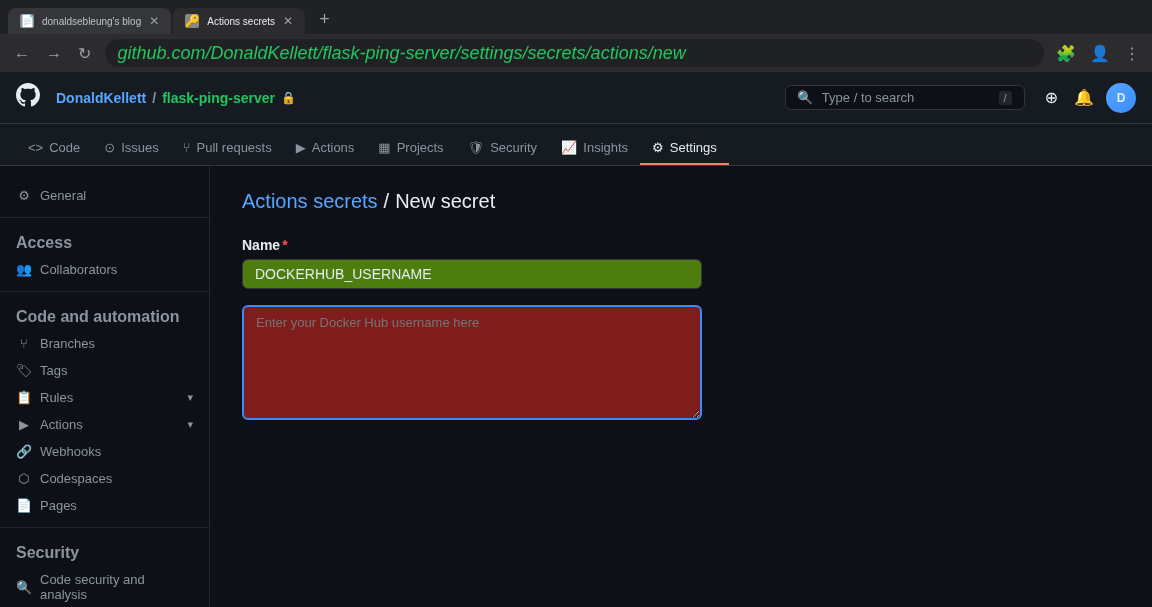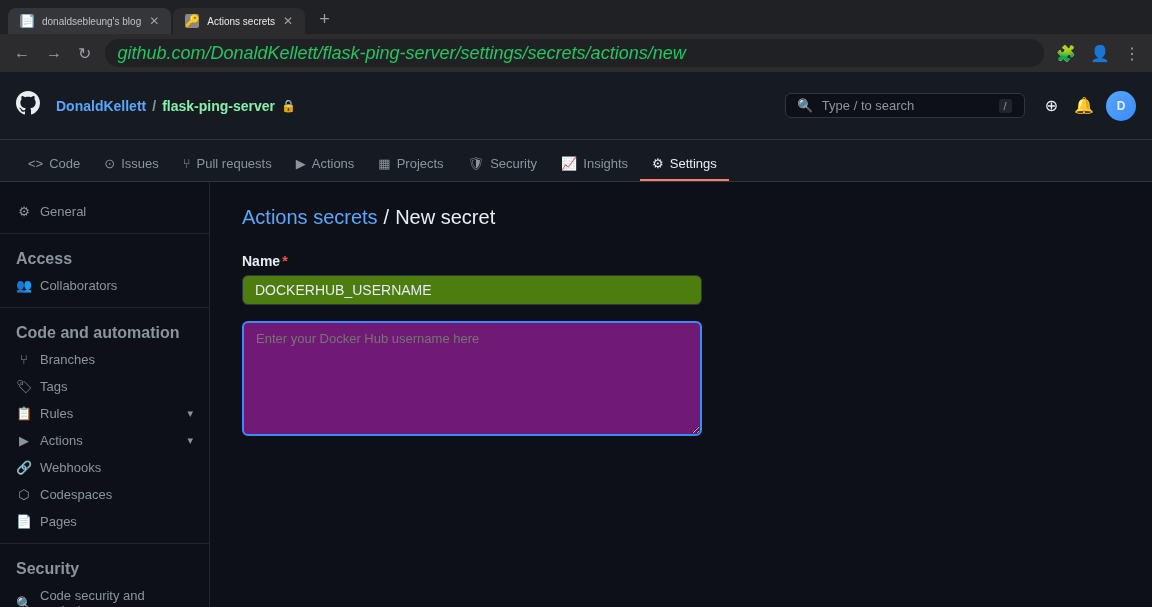--- a/index.html
+++ b/index.html
@@ -116,21 +116,21 @@
       font-size: 16px;
       cursor: pointer;
       padding: 4px;
       border-radius: 4px;
     }
 
     
     .github-header {
       background: #161b22;
       border-bottom: 1px solid #30363d;
-      height: 68px;
+      height: 52px;
       display: flex;
       align-items: center;
       padding: 0 16px;
       gap: 16px;
     }
     .gh-logo {
       color: #e6edf3;
       font-size: 22px;
     }
     .gh-breadcrumb {
@@ -141,21 +141,21 @@
       font-weight: 600;
     }
     .gh-breadcrumb a {
       color: #58a6ff;
       text-decoration: none;
     }
     .gh-breadcrumb span {
       color: #8b949e;
     }
     .gh-breadcrumb .repo-name {
-      color: #86efac;
+      color: #22c55e;
     }
     .lock-icon { font-size: 12px; color: #8b949e; }
     .gh-search {
       margin-left: auto;
       background: #0d1117;
       border: 1px solid #30363d;
       border-radius: 6px;
       padding: 4px 12px;
       color: #8b949e;
       font-size: 13px;
@@ -286,21 +286,21 @@
       border: 1px solid #30363d;
       border-radius: 6px;
       padding: 6px 12px;
       color: #e6edf3;
       font-size: 14px;
       outline: none;
     }
     .form-textarea {
       width: 460px;
       height: 115px;
-      background: #701a75;
+      background: #7f1d1d;
       border: 2px solid #388bfd;
       border-radius: 6px;
       padding: 8px 12px;
       color: #8b949e;
       font-size: 13px;
       outline: none;
       resize: vertical;
       font-family: inherit;
     }
 

